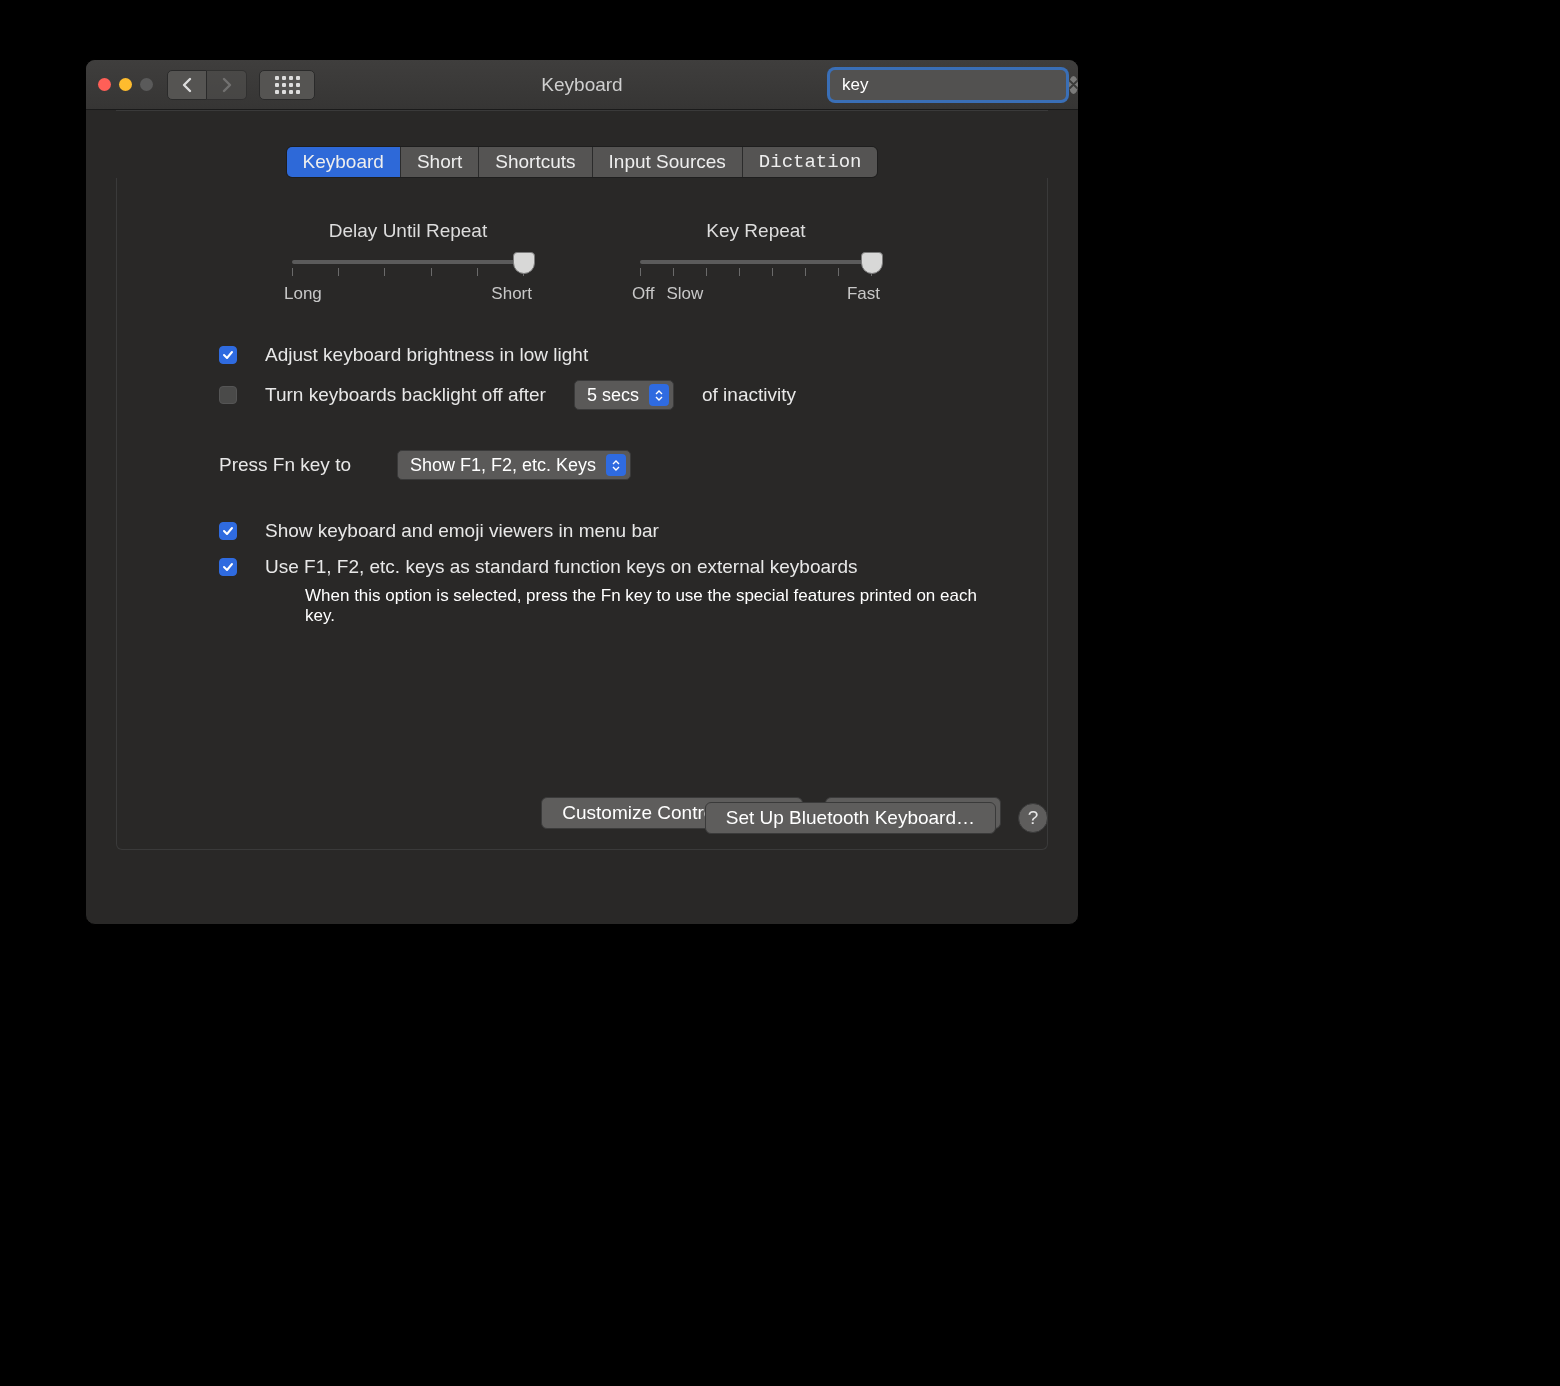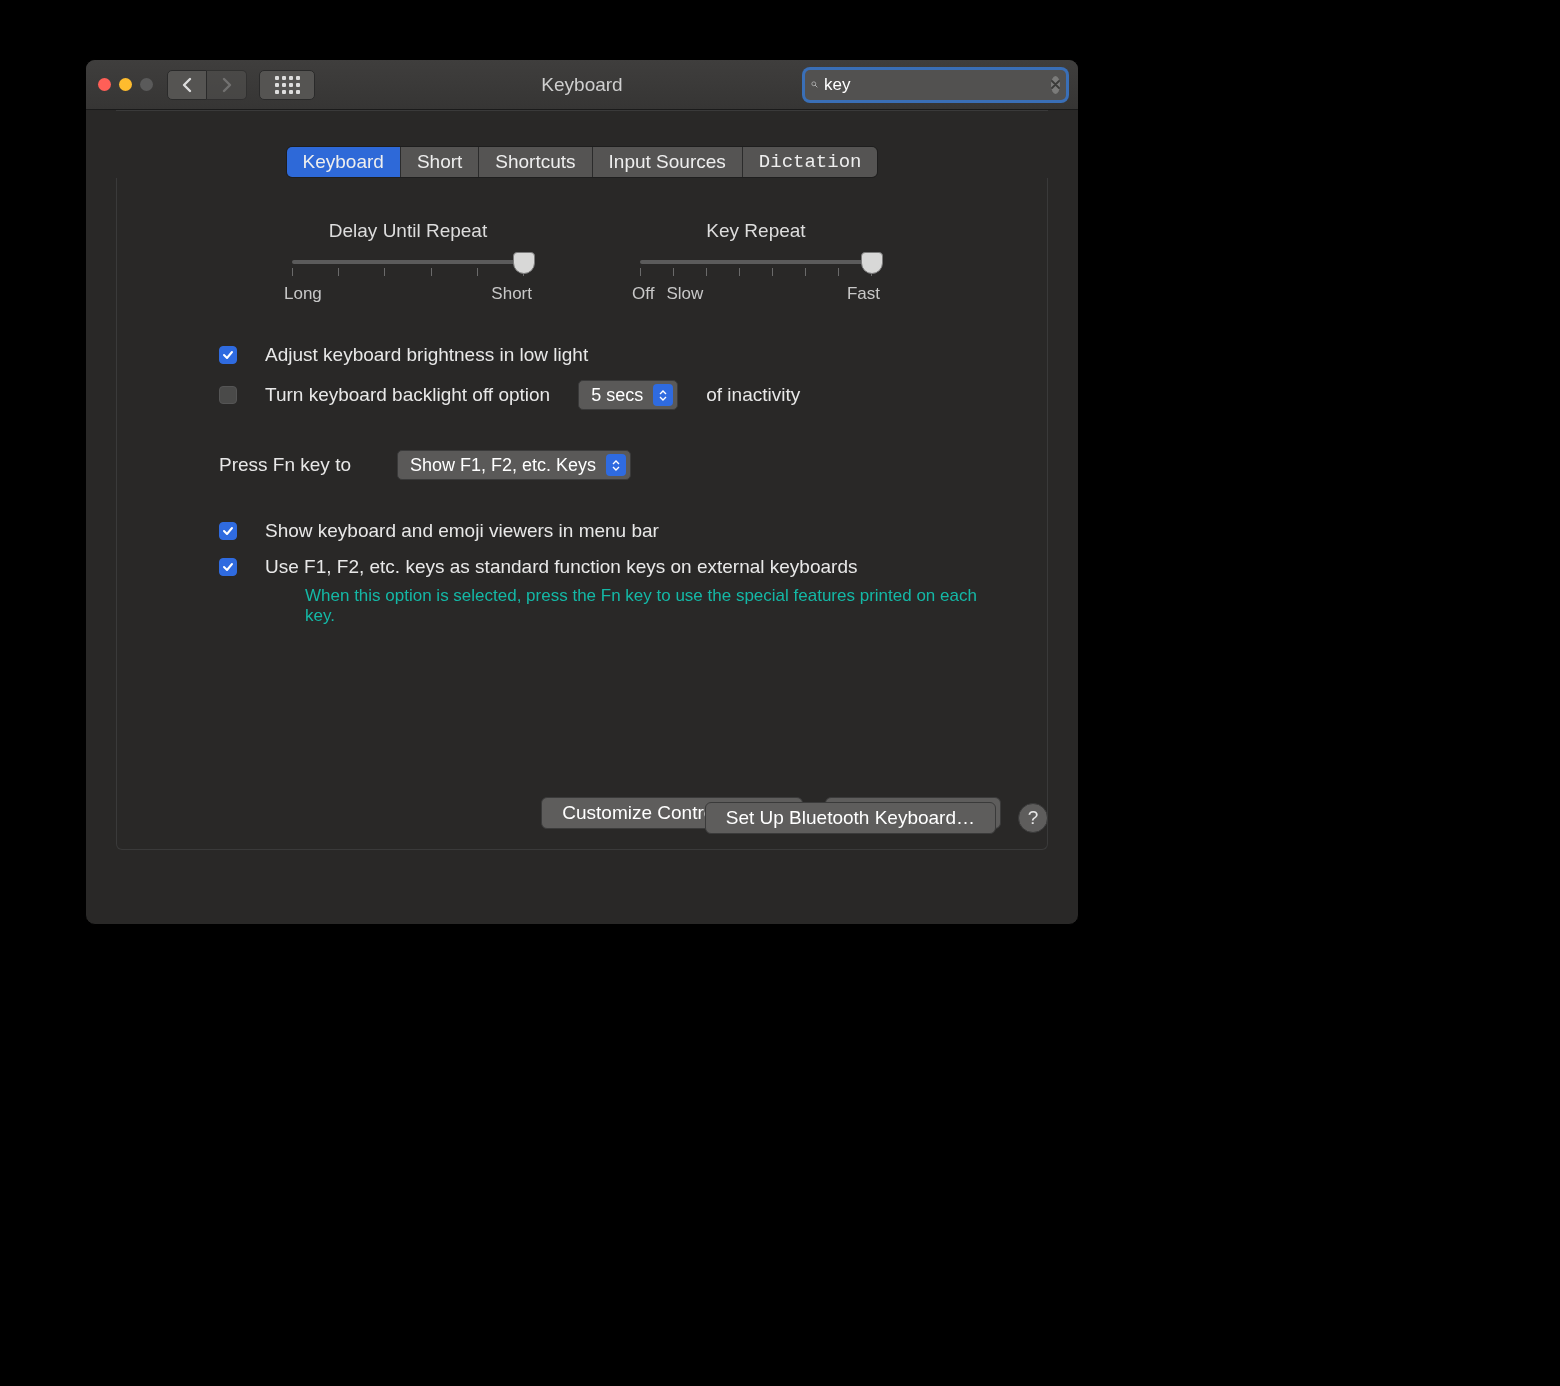--- a/index.html
+++ b/index.html
@@ -58,21 +58,21 @@
     display:grid; grid-template-columns:repeat(4,4px); grid-template-rows:repeat(3,4px);
     gap:3px;
   }
   .grid-dots span { background:#ddd; border-radius:1px; width:4px; height:4px; }
   .title {
     position:absolute; left:0; right:0; text-align:center;
     color:#cfcfcf; font-size:19px; pointer-events:none;
   }
   .search-wrap {
     margin-left:auto;
-    width: 261px; height:30px;
+    width: 236px; height:30px;
     background:#525150;
     border-radius:5px;
     box-shadow: 0 0 0 3px #3a6fb7;
     display:flex; align-items:center;
     padding: 0 6px;
     gap:6px;
   }
   .search-wrap input {
     flex:1; background:transparent; border:none; outline:none;
     color:#fff; font-size:17px;
@@ -147,21 +147,21 @@
     font-size:18px; color:#fff;
     gap:10px;
     border:1px solid #3a3a3a;
   }
   .select .arrows {
     width:20px; height:22px; background:#2f6be0; border-radius:4px;
     display:flex; flex-direction:column; align-items:center; justify-content:center;
     gap:1px;
   }
   .hint {
-    margin-left:86px; color:#14b8a6; font-size:17px; margin-top:-6px; margin-bottom:14px;
+    margin-left:86px; color:#ffffff; font-size:17px; margin-top:-6px; margin-bottom:14px;
   }
   .bottom-btns {
     position:absolute; right:46px; bottom:20px;
     display:flex; gap:22px;
   }
   .btn {
     background:#5e5d5c; color:#fff; font-size:19px;
     padding:4px 20px; border-radius:6px; border:1px solid #3a3a3a;
   }
   .outer-bottom {
@@ -295,21 +295,21 @@
                 <path d="M2 6 L5 9 L10 3" stroke="#fff" stroke-width="2" fill="none" stroke-linecap="round" stroke-linejoin="round"></path>
               </svg>
           </div>
           <span>Adjust keyboard brightness in low light</span>
         </div>
 
         <div class="row">
           <div class="chk">
             
           </div>
-          <span>Turn keyboard backlight off option</span>
+          <span>Turn keyboards backlight off after</span>
           <div class="select">
             <span>5 secs</span>
             <div class="arrows">
               <svg width="8" height="5" viewBox="0 0 8 5">
                   <path d="M1 4 L4 1 L7 4" stroke="#fff" stroke-width="1.4" fill="none"></path>
                 </svg>
               <svg width="8" height="5" viewBox="0 0 8 5">
                   <path d="M1 1 L4 4 L7 1" stroke="#fff" stroke-width="1.4" fill="none"></path>
                 </svg>
             </div>

